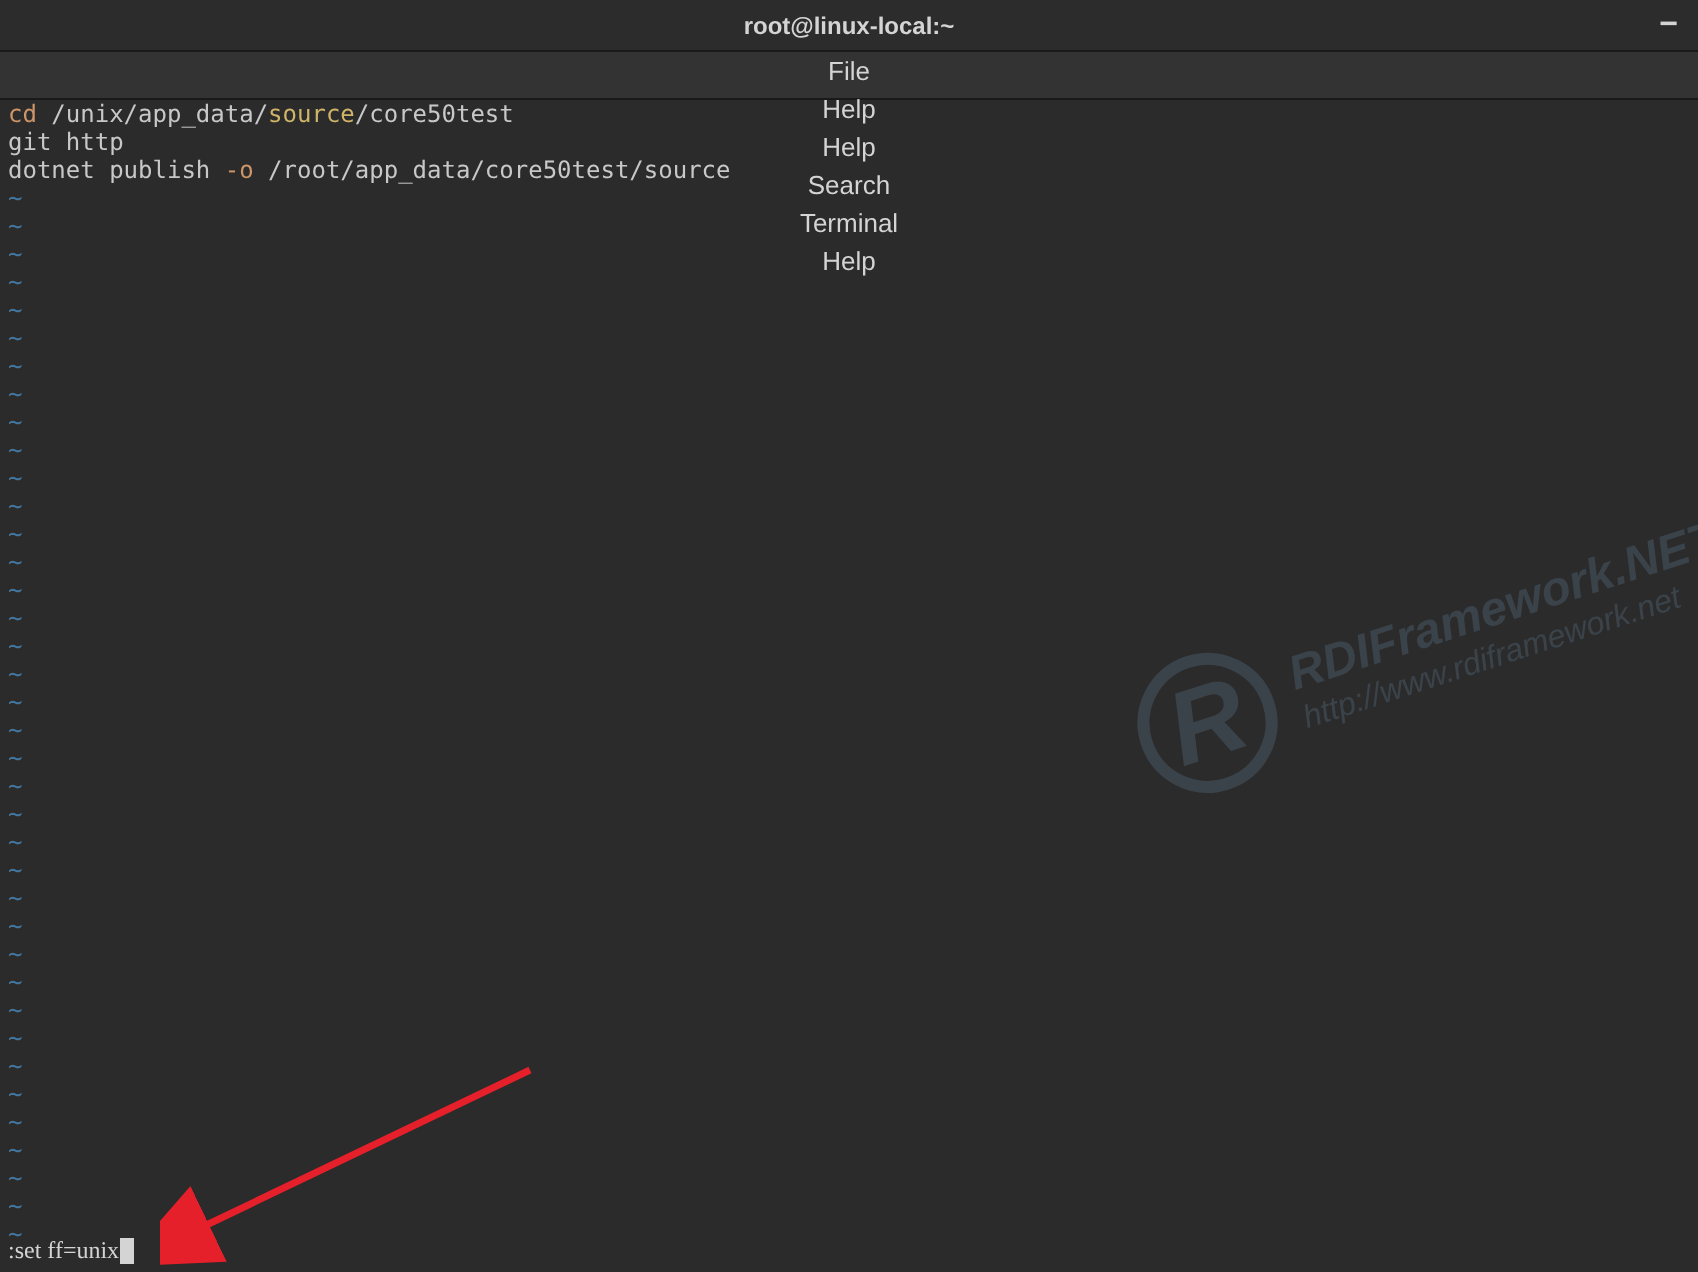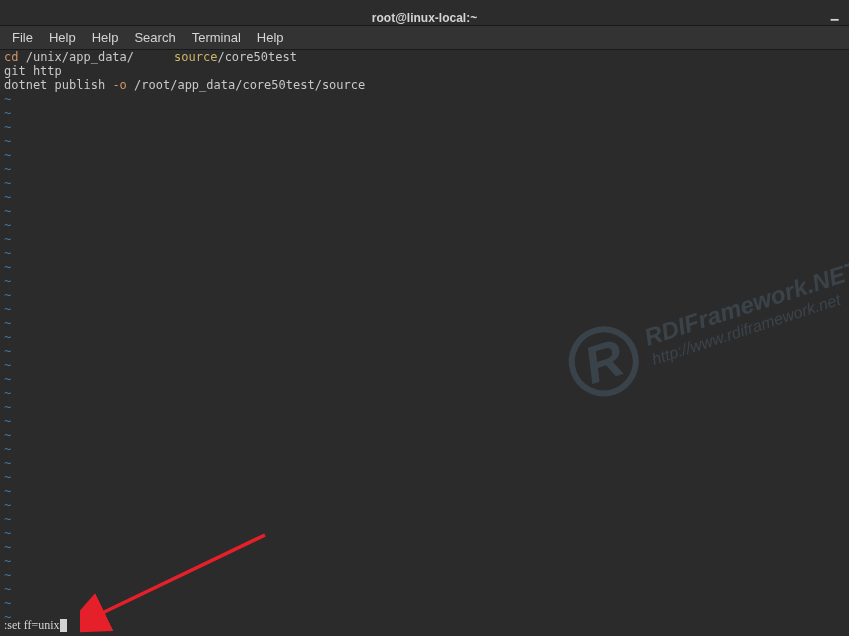--- a/index.html
+++ b/index.html
@@ -9,21 +9,21 @@
       background: #2b2b2b;
       font-family: monospace;
       font-size: 13px;
       overflow: hidden;
       position: relative;
     }
     .titlebar {
       height: 26px;
       background: #2c2c2c;
       display: flex;
-      align-items: flex-end;
+      align-items: center;
       justify-content: center;
       position: relative;
       border-bottom: 1px solid #1a1a1a;
     }
     .titlebar-title {
       color: #d4d4d4;
       font-family: sans-serif;
       font-size: 12px;
       font-weight: bold;
     }
@@ -36,40 +36,41 @@
       font-weight: bold;
       line-height: 10px;
     }
     .menubar {
       height: 24px;
       background: #333333;
       display: flex;
       align-items: center;
       padding: 0 4px;
       border-bottom: 1px solid #1a1a1a;
+      flex-direction: column;
     }
     .menu-item {
       color: #d4d4d4;
       font-family: sans-serif;
       font-size: 13px;
       padding: 2px 8px;
       cursor: default;
     }
     .terminal-content {
       padding: 0 4px;
       color: #c8c8c8;
       line-height: 14px;
       font-size: 12px;
       font-family: "DejaVu Sans Mono", monospace;
     }
     .terminal-line {
       white-space: pre;
     }
     .hl-orange { color: #ce9668; text-align: right; }
-    .hl-yellow { color: #d0b568; margin-left: 40px; }
+    .hl-yellow { color: #d0b568; }
     .tilde { color: #4478a2; }
     .cmdline {
       position: absolute;
       bottom: 3px;
       left: 4px;
       color: #d4d4d4;
       font-size: 12px;
       font-family: Liberation Serif, serif;
       white-space: pre;
     }

